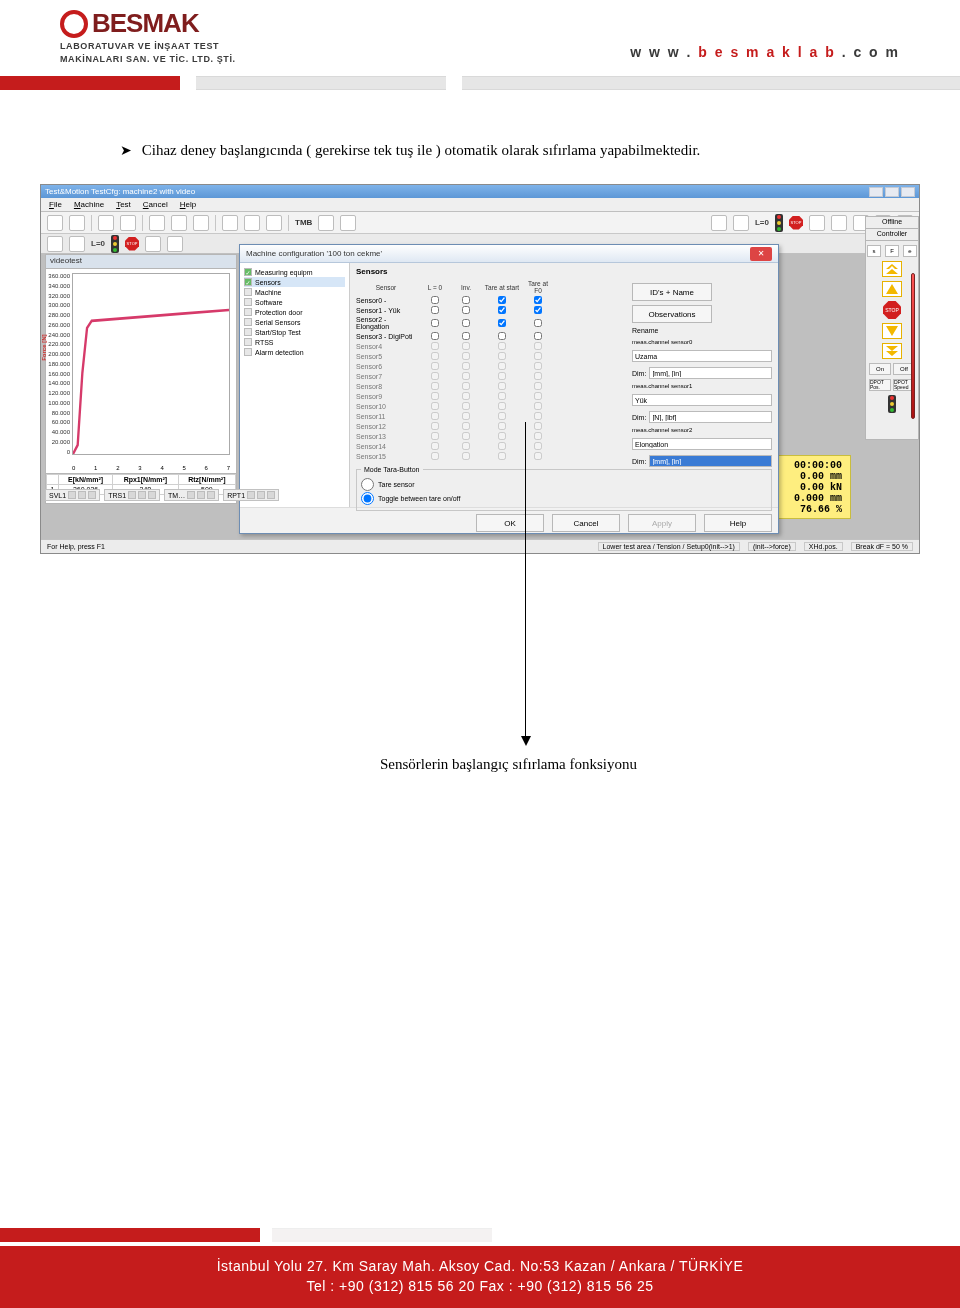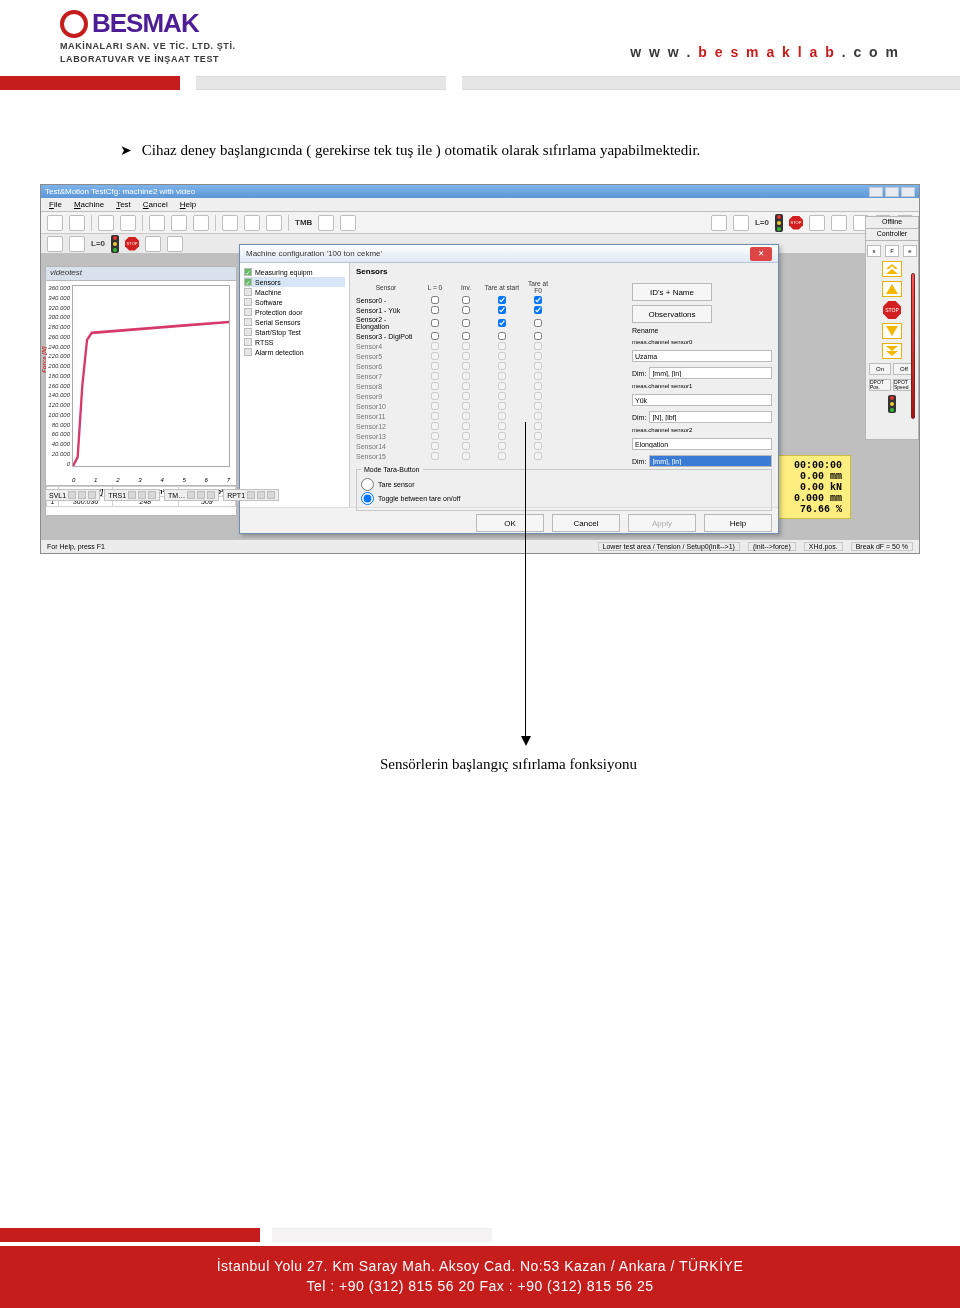--- a/index.html
+++ b/index.html
@@ -22,21 +22,21 @@
   .logo-gear {
     width: 28px; height: 28px;
     border: 4px solid #c51c1c; border-radius: 50%;
     position: relative;
     display: flex; align-items: center; justify-content: center;
   }
   .logo-gear::before {
     content: ""; width: 10px; height: 10px; background: #fff; border-radius: 50%;
   }
   .logo-text {
-    font-size: 26px; font-weight: 800; color: #4c1d95; letter-spacing: -1px;
+    font-size: 26px; font-weight: 800; color: #7f1d1d; letter-spacing: -1px;
   }
   .logo-sub {
     font-size: 9px; color: #3a3a3a; font-weight: 700; letter-spacing: 0.6px;
     line-height: 1.2; margin-top: 2px;
   }
   .site-url {
     position: absolute; right: 60px; top: 44px;
     font-size: 14px; letter-spacing: 2px;
     font-weight: 600; color: #3a3a3a;
   }
@@ -108,22 +108,22 @@
     width: 8px; height: 18px; background:#333; border-radius:2px;
     display:flex; flex-direction:column; justify-content:space-around; align-items:center;
   }
   .traffic span { width:4px; height:4px; border-radius:50%; }
   .tlr{background:#e33;} .tly{background:#ec3;} .tlg{background:#3b3;}
   .l0 { font-size:8px; font-weight:700; color:#444; }
 
   .content-area { position: absolute; top: 69px; left:0; right:0; bottom:24px; }
   
   .chart-panel {
-    position: absolute; left: 4px; top: 12px; width: 192px; height: 250px;
-    background: #fff; border: 1px solid #b6b6b6; font-style: italic;
+    position: absolute; left: 4px; top: 0; width: 192px; height: 250px;
+    background: #fff; border: 1px solid #b6b6b6;
   }
   .chart-title {
     height: 14px; background: #d9e2ec; border-bottom: 1px solid #b6b6b6;
     padding: 1px 4px; font-size: 8px; color: #333;
   }
   .chart-body { position: relative; height: 204px; padding: 4px 4px 4px 24px; }
   .ylabels { position:absolute; left:2px; top:4px; bottom:18px; width:22px; font-size:6px; color:#333;
     display:flex; flex-direction:column; justify-content:space-between; align-items:flex-end; }
   .plot {
     position:absolute; left:26px; right:6px; top:4px; bottom:18px; background:#fff;
@@ -267,22 +267,22 @@
 </style>
 </head>
 <body>
 
 <div class="page-header">
   <div class="logo-block">
     <div class="logo-row">
       <div class="logo-gear"></div>
       <div class="logo-text">BESMAK</div>
     </div>
+    <div class="logo-sub">LABORATUVAR  VE  İNŞAAT  TEST</div>
     <div class="logo-sub">MAKİNALARI  SAN. VE TİC. LTD. ŞTİ.</div>
-    <div class="logo-sub">LABORATUVAR  VE  İNŞAAT  TEST</div>
   </div>
   <div class="site-url">
     <span>w w w .  </span><span class="red">b e s m a k l a b</span><span> . c o m</span>
   </div>
 </div>
 <div class="header-rules">
   <div class="rule-red"></div>
     <div class="rule-grey1"></div>
     <div class="rule-grey2"></div>
 </div>

